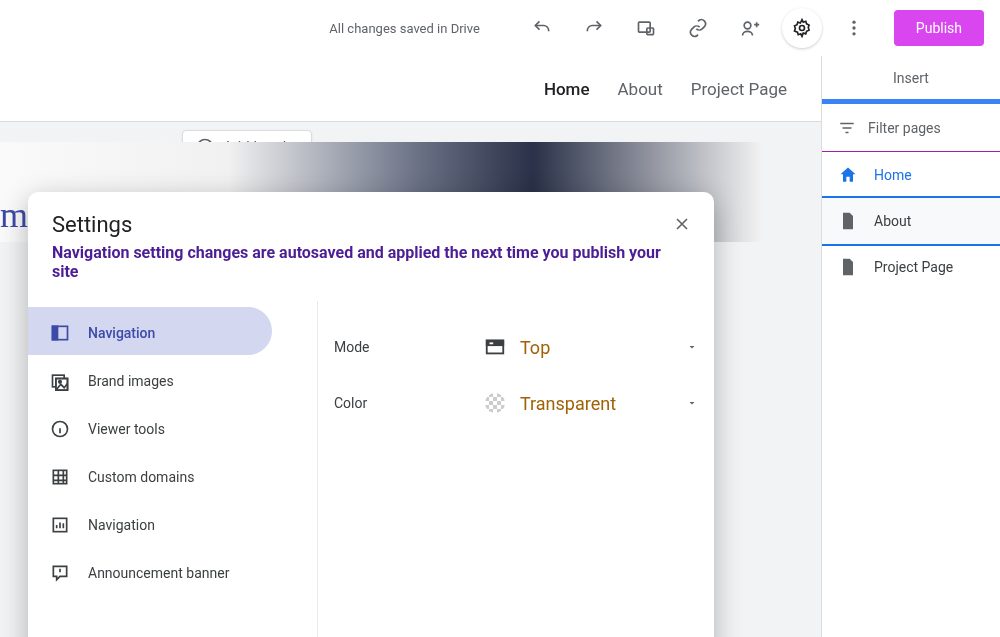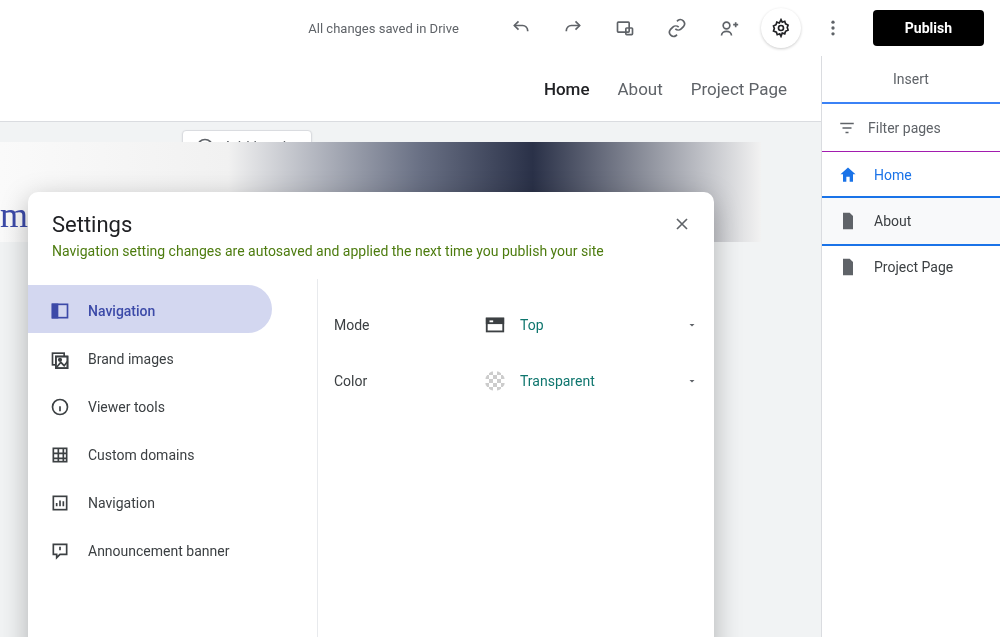--- a/index.html
+++ b/index.html
@@ -3,71 +3,71 @@
 <meta charset="utf-8">
 <style>
   * { box-sizing: border-box; margin: 0; padding: 0; font-family: 'Google Sans', Roboto, Arial, sans-serif; }
   body { width: 1000px; height: 637px; background: #f1f3f4; overflow: hidden; position: relative; }
 
   
   .topbar { height: 56px; background: #fff; display: flex; align-items: center; padding: 0 16px; gap: 12px; }
   .topbar .save-status { margin-left: auto; margin-right: 30px; color: #5f6368; font-size: 13px; }
   .topbar .icon-btn { width: 40px; height: 40px; display: flex; align-items: center; justify-content: center; border-radius: 20px; cursor: pointer; color: #5f6368; }
   .topbar .icon-btn.active { background: #fff; box-shadow: 0 1px 3px rgba(0,0,0,0.2); }
-  .publish-btn { background: #000000; color: #fff; border: none; padding: 10px 32px; border-radius: 4px; font-size: 14px; font-weight: 700; margin-left: 8px; cursor: pointer; }
+  .publish-btn { background: #d946ef; color: #fff; border: none; padding: 10px 22px; border-radius: 4px; font-size: 14px; font-weight: 400; margin-left: 8px; cursor: pointer; }
 
   
   .main { display: flex; height: 581px; }
   .canvas-area { flex: 1; position: relative; padding: 0; background: #f1f3f4; border-right: 1px solid #dadce0; }
   .right-panel { width: 178px; background: #fff; display: flex; flex-direction: column; }
 
   
   .site-nav { height: 66px; background: #fff; display: flex; align-items: center; justify-content: flex-end; padding-right: 34px; gap: 28px; border-bottom: 1px solid #dadce0; }
   .site-nav .nav-item { font-size: 17px; color: #5f6368; cursor: pointer; }
   .site-nav .nav-item.active { color: #202124; font-weight: 500; }
 
   
   .add-header-chip { position: absolute; top: 74px; left: 182px; background: #fff; border: 1px solid #dadce0; border-radius: 4px; padding: 6px 12px; display: flex; align-items: center; gap: 8px; color: #5f6368; font-size: 15px; cursor: pointer; box-shadow: 0 1px 2px rgba(0,0,0,0.1); }
 
   
   .hero { position: absolute; top: 86px; left: 0; right: 60px; height: 100px; background: linear-gradient(90deg, #fafafa 0%, #f1f1f1 30%, #6a7185 55%, #2a3148 70%, #f2f2f2 100%); overflow: hidden; }
   .hero .title-frag { position: absolute; left: 0; bottom: 6px; font-family: 'Times New Roman', serif; font-size: 36px; color: #3c4aa8; letter-spacing: 2px; }
 
   
-  .rp-tabs { display: flex; height: 48px; border-bottom: 2px solid #3b82f6; }
+  .rp-tabs { display: flex; height: 48px; border-bottom: 5px solid #3b82f6; }
   .rp-tab { flex: 1; display: flex; align-items: center; justify-content: center; font-size: 14px; color: #5f6368; cursor: pointer; position: relative; }
   .rp-tab.active { color: #1a73e8; font-weight: 500; }
   .rp-tab.active::after { content: ''; position: absolute; bottom: 0; left: 25%; right: 25%; height: 3px; background: #1a73e8; border-radius: 3px 3px 0 0; }
 
   .rp-filter { height: 48px; display: flex; align-items: center; padding: 0 16px; gap: 12px; color: #5f6368; font-size: 14px; border-bottom: 1px solid #a21caf; }
 
   .rp-page { height: 46px; display: flex; align-items: center; padding: 0 16px; gap: 16px; font-size: 14px; color: #3c4043; cursor: pointer; }
   .rp-page.home { color: #1a73e8; }
   .rp-page.selected { outline: 2px solid #1a73e8; background: #f8f9fa; }
   .rp-page svg { flex-shrink: 0; }
 
   
   .modal-overlay { position: absolute; top: 0; left: 0; right: 0; bottom: 0; pointer-events: none; }
   .settings-modal { position: absolute; top: 192px; left: 28px; width: 686px; height: 492px; background: #fff; border-radius: 10px; box-shadow: 0 8px 28px rgba(0,0,0,0.28); display: flex; flex-direction: column; pointer-events: auto; }
   .modal-header { padding: 20px 24px 14px 24px; position: relative; }
   .modal-header h2 { font-size: 22px; font-weight: 400; color: #202124; margin-bottom: 6px; }
-  .modal-header p { font-size: 14px; color: #4d7c0f; }
+  .modal-header p { font-size: 16px; color: #4c1d95; font-weight: bold; }
   .modal-header .close-btn { position: absolute; top: 18px; right: 18px; width: 28px; height: 28px; display: flex; align-items: center; justify-content: center; cursor: pointer; color: #5f6368; }
 
   .modal-body { flex: 1; display: flex; padding-top: 6px; }
   .modal-sidebar { width: 256px; padding: 6px 0; }
   .ms-item { height: 48px; display: flex; align-items: center; padding: 4px 0 0 22px; gap: 18px; font-size: 14px; color: #3c4043; cursor: pointer; border-radius: 0 24px 24px 0; margin-right: 12px; }
   .ms-item.active { background: #d3d7f0; color: #3c4aa8; font-weight: 500; }
   .ms-item svg { flex-shrink: 0; }
 
   .modal-content { flex: 1; border-left: 1px solid #e8eaed; padding: 18px 16px; margin-left: 33px; }
   .mc-row { display: flex; align-items: center; height: 56px; }
   .mc-label { width: 150px; font-size: 14px; color: #3c4043; }
   .mc-select { flex: 1; display: flex; align-items: center; gap: 14px; cursor: pointer; }
-  .mc-select .sel-text { flex: 1; font-size: 14px; color: #0f766e; }
+  .mc-select .sel-text { flex: 1; font-size: 18px; color: #a16207; }
   .mc-select .sel-icon { width: 22px; height: 22px; display: flex; align-items: center; justify-content: center; }
   .mc-select .chev { color: #5f6368; }
 
   .checker { width: 20px; height: 20px; border-radius: 50%; background-image: linear-gradient(45deg,#ccc 25%,transparent 25%),linear-gradient(-45deg,#ccc 25%,transparent 25%),linear-gradient(45deg,transparent 75%,#ccc 75%),linear-gradient(-45deg,transparent 75%,#ccc 75%); background-size: 8px 8px; background-position: 0 0,0 4px,4px -4px,-4px 0; background-color: #fff; }
 
 </style>
 </head>
 <body>
 
 <div class="topbar">

